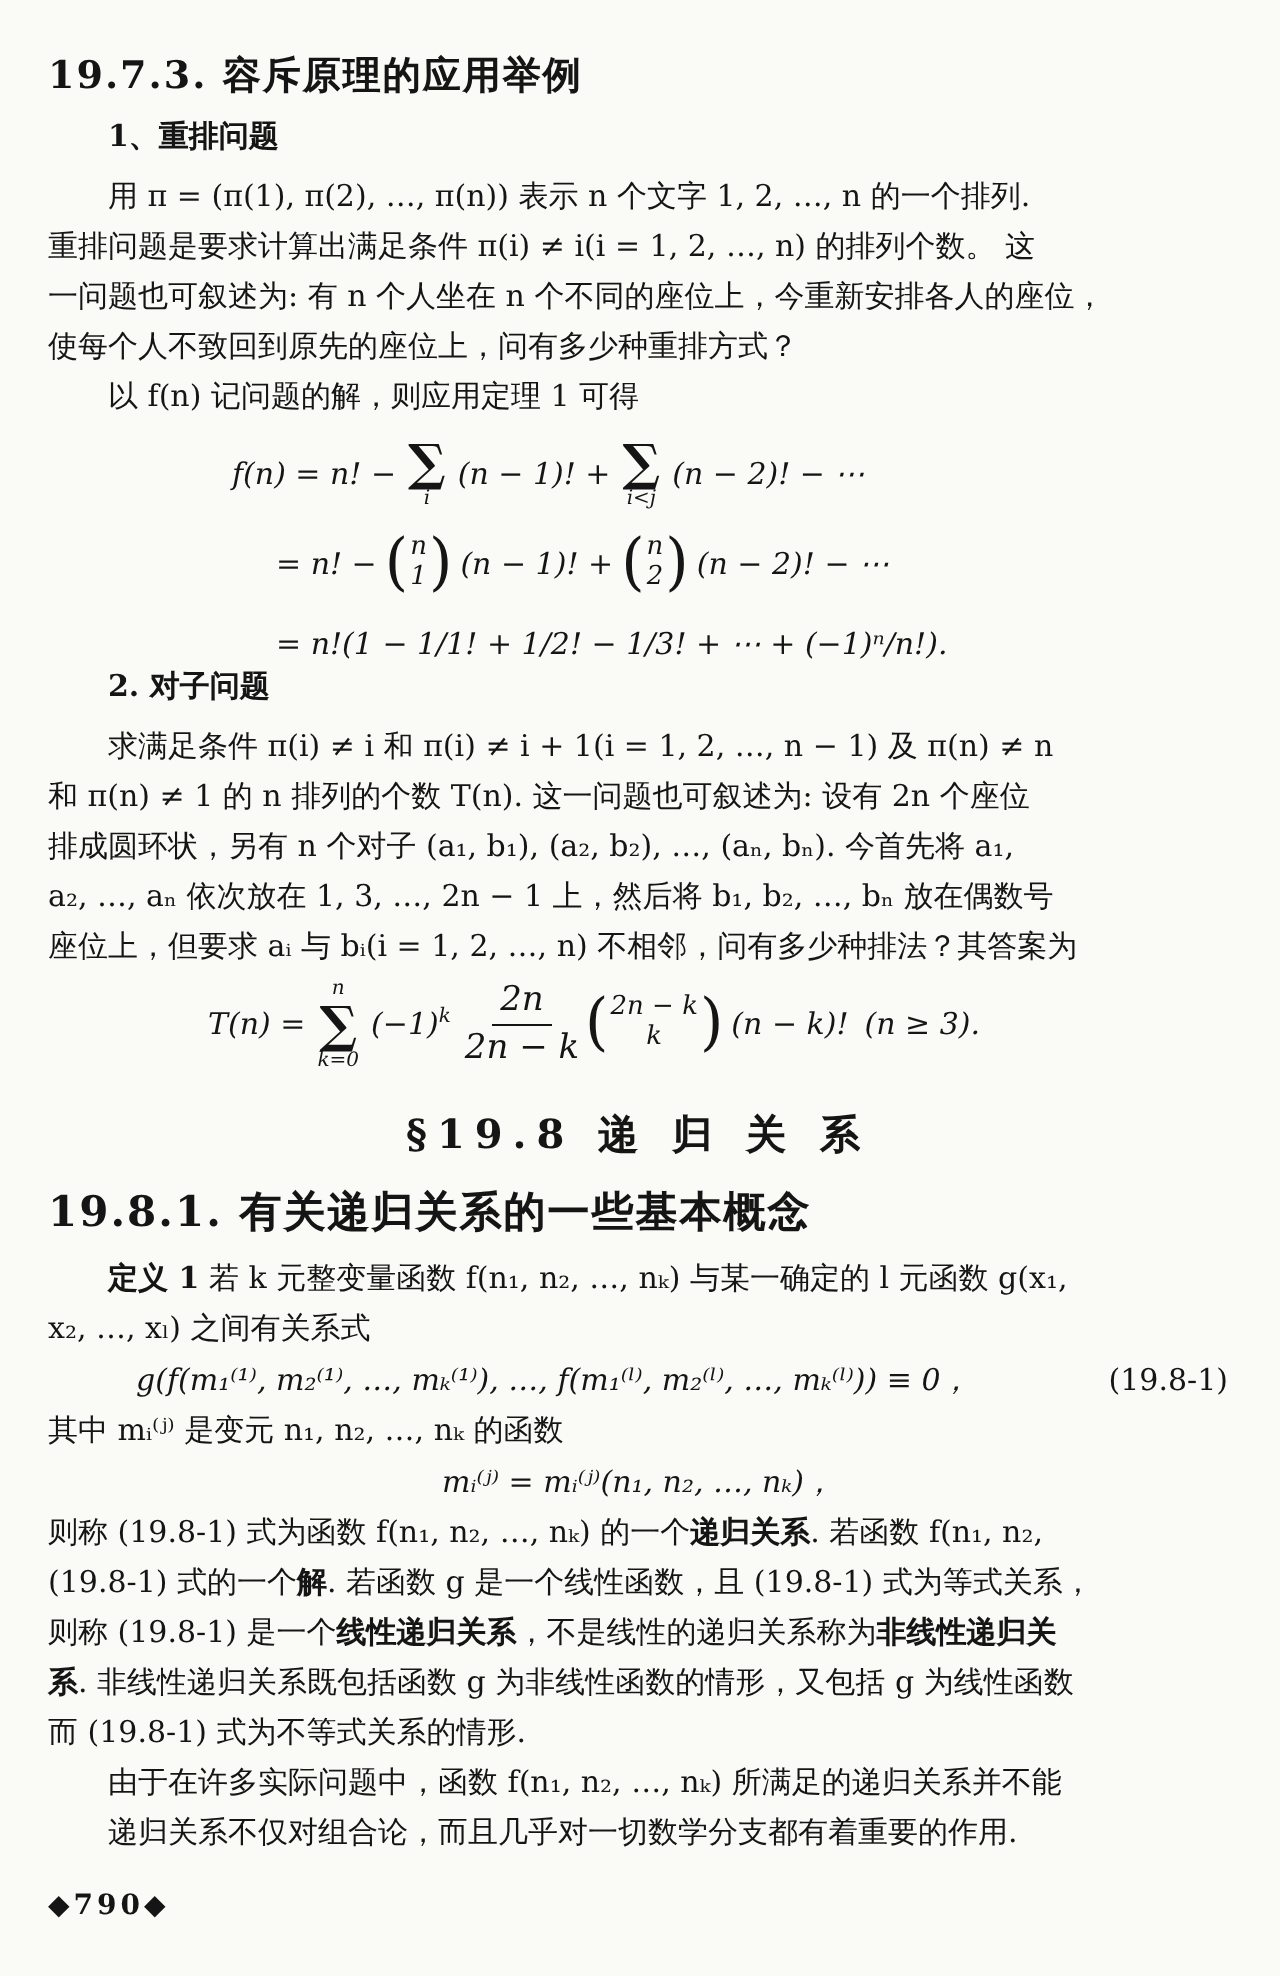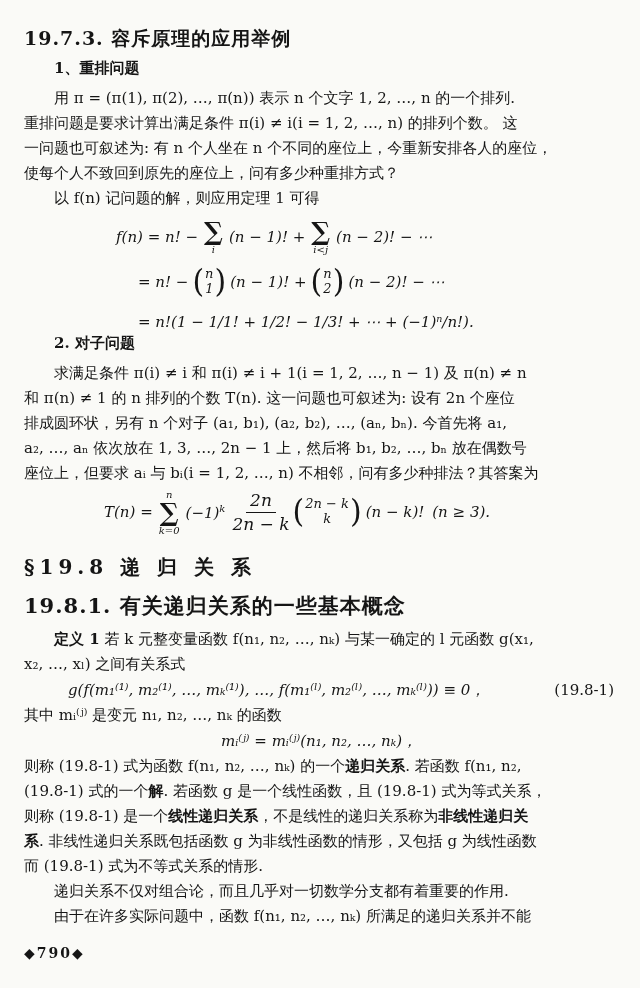--- a/index.html
+++ b/index.html
@@ -37,21 +37,21 @@
   .frac .num{ border-bottom:1.3px solid var(--ink); padding:0 4px 1px; }
   .frac .den{ padding-top:1px; }
   sup.sp{ font-size:10px; vertical-align:super; font-style:italic; }
   .cond{ padding-left:18px; }
 
   .f1{ padding-left:88px; min-height:44px; margin-top:4px; }
   .f2{ padding-left:110px; min-height:46px; }
   .f3{ padding-left:110px; min-height:26px;align-items:flex-end; }
   .fT{ padding-left:76px; min-height:52px; }
 
-  .h-center{ font-size:20px; font-weight:700; letter-spacing:5px; margin:16px 0 12px; }
+  .h-center{ text-align:center; font-size:20px; font-weight:700; letter-spacing:5px; margin:16px 0 12px; }
   .h-sub2{ font-size:21px; font-weight:700; letter-spacing:1px; line-height:26px; margin:6px 0 8px; }
 
   .eqrow{ display:flex; align-items:center; line-height:26px; white-space:nowrap; }
   .eqrow .eq-body{ margin-left:44px; font-style:italic; }
   .eqrow .eq-label{ margin-left:auto; }
   .eq-center{ text-align:center; line-height:26px; font-style:italic; }
 
   .pageno{ margin-top:16px; font-size:14px; font-weight:700; letter-spacing:2px; }
 </style>
 </head>
@@ -156,18 +156,18 @@
   <div class="line">其中 mᵢ⁽ʲ⁾ 是变元 n₁, n₂, …, nₖ 的函数</div>
 
   <div class="eq-center">mᵢ⁽ʲ⁾ = mᵢ⁽ʲ⁾(n₁, n₂, …, nₖ)，</div>
 
   <div class="line"><span>则称 (19.8-1) 式为函数 f(n₁, n₂, …, nₖ) 的一个</span><span class="b">递归关系</span><span>. 若函数 f(n₁, n₂,</span></div>
   <div class="line"><span>(19.8-1) 式的一个</span><span class="b">解</span><span>. 若函数 g 是一个线性函数，且 (19.8-1) 式为等式关系，</span></div>
   <div class="line"><span>则称 (19.8-1) 是一个</span><span class="b">线性递归关系</span><span>，不是线性的递归关系称为</span><span class="b">非线性递归关</span></div>
   <div class="line"><span class="b">系</span><span>. 非线性递归关系既包括函数 g 为非线性函数的情形，又包括 g 为线性函数</span></div>
   <div class="line">而 (19.8-1) 式为不等式关系的情形.</div>
 
+  <div class="line indent">由于在许多实际问题中，函数 f(n₁, n₂, …, nₖ) 所满足的递归关系并不能</div>
   <div class="line indent">递归关系不仅对组合论，而且几乎对一切数学分支都有着重要的作用.</div>
-  <div class="line indent">由于在许多实际问题中，函数 f(n₁, n₂, …, nₖ) 所满足的递归关系并不能</div>
 
   <div class="pageno">◆790◆</div>
 
 </div>
 
 </body></html>

